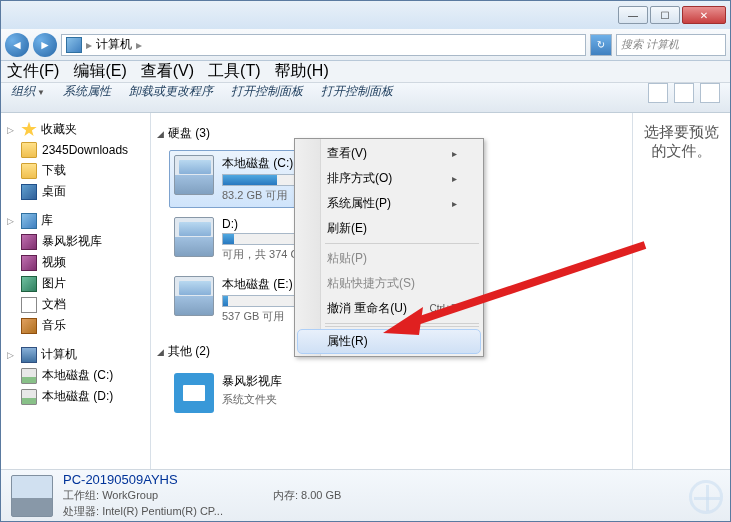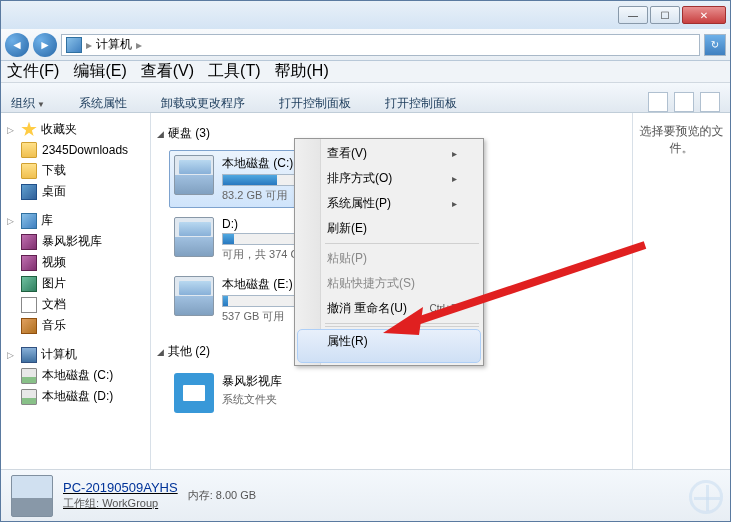--- a/index.html
+++ b/index.html
@@ -17,21 +17,21 @@
 .breadcrumb { flex:1; height:22px; border:1px solid #a8b8c8; background:#fff; display:flex; align-items:center; padding:0 4px; font-size:12px; gap:4px; }
 .bc-icon { width:16px; height:16px; background:linear-gradient(135deg,#88c0e8,#4080c0); border:1px solid #3070a0; }
 .bc-sep { color:#888; }
 .refresh { width:22px; height:22px; border:1px solid #a8b8c8; background:linear-gradient(to bottom,#6eb0e8,#4080c0); display:flex;align-items:center;justify-content:center;color:#fff;font-size:10px;}
 .searchbox { width:110px; height:22px; border:1px solid #a8b8c8; background:#fff; font-size:11px; color:#888; padding:0 4px; display:flex;align-items:center;font-style:italic;}
 
 
 .menubar { height:22px; background:#f0f4f8; border-bottom:1px solid #d0d8e0; display:flex; align-items:center; padding:0 6px; gap:14px; font-size:16px; }
 
 
-.toolbar { height:30px; background:linear-gradient(to bottom,#f4f8fc,#e0e8f0); border-bottom:1px solid #c0cdd8; display:flex; align-items:flex-end; padding:0 10px; gap:34px; font-size:12px; color:#1a3a5a; }
+.toolbar { height:30px; background:linear-gradient(to bottom,#f4f8fc,#e0e8f0); border-bottom:1px solid #c0cdd8; display:flex; align-items:flex-start; padding:0 10px; gap:18px; font-size:12px; color:#1a3a5a;font-style:italic; }
 .toolbar .arrow { font-size:8px; margin-left:2px; color:#555;}
 .toolbar-right { margin-left:auto; display:flex; gap:6px;}
 .tbicon { width:20px; height:20px; border:1px solid #b0c0d0; background:#fff; }
 
 
 .body { flex:1; display:flex; overflow:hidden; }
 .sidebar { width:150px; border-right:1px solid #d8e0e8; background:#fff; overflow-y:auto; padding:6px 0; }
 .sb-group { margin-bottom:8px; }
 .sb-head { display:flex; align-items:center; gap:4px; padding:2px 6px; font-size:12px; }
 .sb-head .tri { font-size:9px; color:#888; width:10px;}
@@ -59,42 +59,42 @@
 .drive-ico::after{content:"";position:absolute;left:4px;top:4px;width:32px;height:14px;background:linear-gradient(to bottom,#b8d8f0,#88b0d8);border-radius:1px;}
 .drive-info { flex:1; font-size:11px; }
 .drive-name { font-size:12px; margin-bottom:2px;}
 .bar { width:100%; height:12px; border:1px solid #a8b8c8; background:#f0f0f0; margin:2px 0; position:relative;}
 .bar-fill { height:100%; background:linear-gradient(to bottom,#50a8e0,#2878c0);}
 .drive-free { color:#666; }
 
 .other-ico { width:40px; height:40px; background:#3898d8; border-radius:3px; display:flex;align-items:center;justify-content:center;}
 .other-ico::before{content:"";width:22px;height:16px;background:#fff;border-radius:1px;}
 
-.preview { width:98px; border-left:1px solid #d8e0e8; padding:10px 6px; font-size:12px; color:#555; text-align:center;}
+.preview { width:98px; border-left:1px solid #d8e0e8; padding:10px 6px; font-size:15px; color:#555; text-align:center;}
 
 
 .ctxmenu { position:absolute; left:294px; top:138px; width:190px; background:#f0f0f0; border:1px solid #979797; box-shadow:2px 2px 4px rgba(0,0,0,0.25); font-size:12px; z-index:100; padding:2px;}
 .ctx-item { padding:4px 24px 4px 30px; position:relative; display:flex; justify-content:space-between; align-items:center;}
-.ctx-item.hover { background:linear-gradient(to bottom,#e8f0fb,#cfe0f5); border:1px solid #aecff7; padding:3px 23px 12px 29px; border-radius:5px;}
+.ctx-item.hover { background:linear-gradient(to bottom,#e8f0fb,#cfe0f5); border:1px solid #aecff7; padding:3px 23px 3px 29px; border-radius:5px;}
 .ctx-item.disabled { color:#888;}
 .ctx-sep { height:1px; background:#d0d0d0; margin:2px 2px 2px 28px;}
 .ctx-sub { font-size:10px; color:#555;}
 .ctx-icobar { position:absolute; left:0; top:0; bottom:0; width:26px; background:linear-gradient(to right,#f0f0f0,#e6e6e6); border-right:1px solid #d8d8d8;}
 
 
 .arrow-ptr { position:absolute; left:375px; top:235px; z-index:200; pointer-events:none;}
 .arrow-ptr svg { width:280px; height:110px;}
 
 
 .statusbar { height:52px; border-top:1px solid #d0d8e0; background:linear-gradient(to bottom,#f4f8fc,#e8eef4); display:flex; align-items:center; padding:4px 10px; gap:10px; font-size:11px;}
 .sb-bigico { width:42px; height:42px; background:linear-gradient(to bottom,#d0e0f0 55%,#8898a8 55%); border:1px solid #8090a0; border-radius:2px;}
-.sb-info { display:flex; flex-direction:column; gap:1px;text-decoration:underline;}
+.sb-info { display:flex; flex-direction:column; gap:1px;}
 .sb-title { font-size:13px; color:#003399;}
 .sb-row { color:#555; }
-.sb-col2 { color:#555;}
+.sb-col2 { margin-left:40px; color:#555;}
 
 
 .watermark { position:absolute; right:8px; bottom:8px; font-size:20px; color:rgba(200,220,240,0.55); font-weight:bold; z-index:300; display:flex; align-items:center; gap:6px;}
 .wm-ico { width:34px; height:34px; border:3px solid rgba(200,220,240,0.55); border-radius:50%; position:relative;}
 .wm-ico::before,.wm-ico::after{content:"";position:absolute;background:rgba(200,220,240,0.55);}
 .wm-ico::before{left:14px;top:2px;width:3px;height:26px;}
 .wm-ico::after{left:2px;top:14px;width:26px;height:3px;}
 </style>
 </head>
 <body>
@@ -109,20 +109,21 @@
   <div class="navbar">
     <div class="navbtn">◄</div>
     <div class="navbtn">►</div>
     <div class="breadcrumb">
       <span class="bc-icon"></span>
       <span class="bc-sep">▸</span>
       <span>计算机</span>
       <span class="bc-sep">▸</span>
     </div>
     <div class="refresh">↻</div>
+    <div class="searchbox">搜索 计算机</div>
   </div>
 
   <div class="menubar">
     <span>文件(F)</span>
     <span>编辑(E)</span>
     <span>查看(V)</span>
     <span>工具(T)</span>
     <span>帮助(H)</span>
   </div>
 
@@ -262,20 +263,21 @@
         <span>选择要预览的文件。</span>
       </div>
     </div>
   </div>
 
   <div class="statusbar">
     <div class="sb-bigico"></div>
     <div class="sb-info">
       <div class="sb-title">PC-20190509AYHS</div>
       <div class="sb-row"><span>工作组:</span> <span>WorkGroup</span></div>
+      <div class="sb-row"><span>处理器:</span> <span>Intel(R) Pentium(R) CP...</span></div>
     </div>
     <div class="sb-col2"><span>内存:</span> <span>8.00 GB</span></div>
   </div>
 </div>
 
 <div class="ctxmenu">
   <div class="ctx-icobar"></div>
   <div class="ctx-item">
       <span>查看(V)</span>
       <span class="ctx-sub">▸</span>

